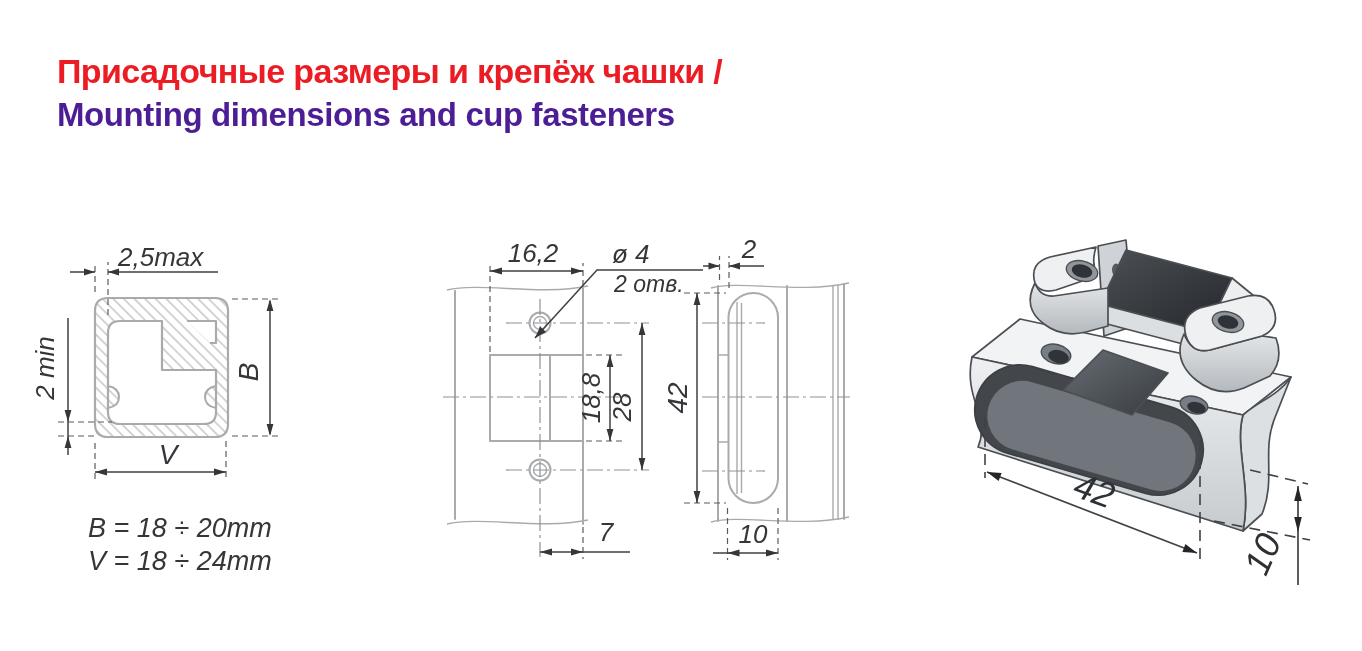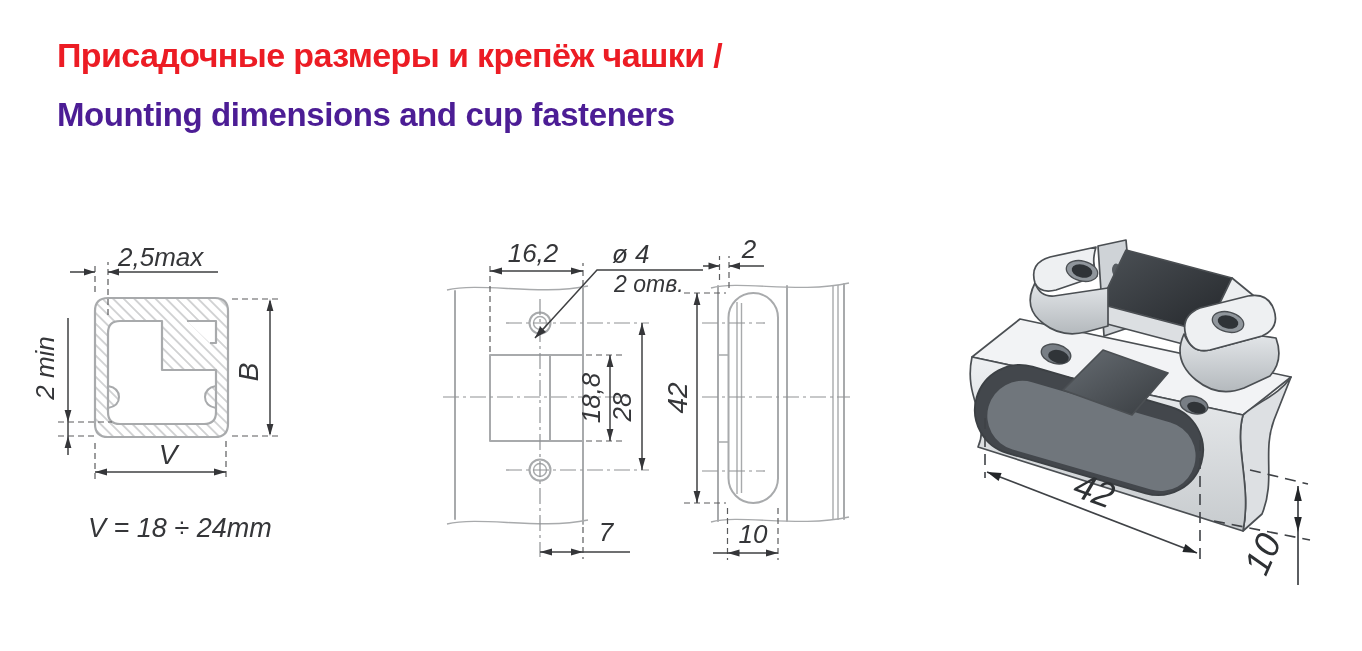--- a/index.html
+++ b/index.html
@@ -1,18 +1,18 @@
 <!DOCTYPE html>
 <html><head>
 <meta charset="utf-8">
 <style>
   html,body{margin:0;padding:0;background:#fff;}
   #page{position:relative;width:1362px;height:651px;background:#ffffff;overflow:hidden;
         font-family:"Liberation Sans",sans-serif;}
-  .title-ru{position:absolute;left:57px;top:36px;font-size:34px;font-weight:700;
+  .title-ru{position:absolute;left:57px;top:52px;font-size:34px;font-weight:700;
             letter-spacing:-0.6px;color:#ec1c24;white-space:nowrap;}
   .title-en{position:absolute;left:57px;top:96px;font-size:33px;font-weight:700;
             letter-spacing:-0.4px;color:#4c1d95;white-space:nowrap;}
   .formulas{position:absolute;left:88px;top:512px;font-style:italic;font-size:27px;
             color:#353639;line-height:33px;white-space:nowrap;}
   svg{position:absolute;overflow:visible;}
   
   .edge{stroke:#a8aaac;stroke-width:2;fill:none;stroke-linecap:round;stroke-linejoin:round;}
   .edge-thin{stroke:#a8aaac;stroke-width:1.4;fill:none;}
   .cl{stroke:#8f9294;stroke-width:1.2;fill:none;stroke-dasharray:16 4 3 4;}
@@ -77,20 +77,21 @@
 
     <g>
       <path class="dashext" d="M95,443 V480 M226,441 V480"></path>
       <path class="dimline" d="M95,472 H226"></path>
       <path class="arrow" d="M95,472 L107,468.6 L107,475.4 Z M226,472 L214,468.6 L214,475.4 Z"></path>
       <text class="dim-lg" x="168" y="464" text-anchor="middle">V</text>
     </g>
   </svg>
 
   <div class="formulas">
+    <div>B = 18 ÷ 20mm</div>
     <div>V = 18 ÷ 24mm</div>
   </div>
 
   <svg style="left:428px;top:228px;" width="474" height="354" viewBox="428 228 474 354">
 
     <g>
       <path class="edge" d="M455,291 V519"></path>
       <path class="edge" d="M583,288 V524"></path>
       <path class="edge-thin" d="M447,290 C480,282 540,296 588,286"></path>
       <path class="edge-thin" d="M447,524 C480,516 540,530 588,520"></path>

